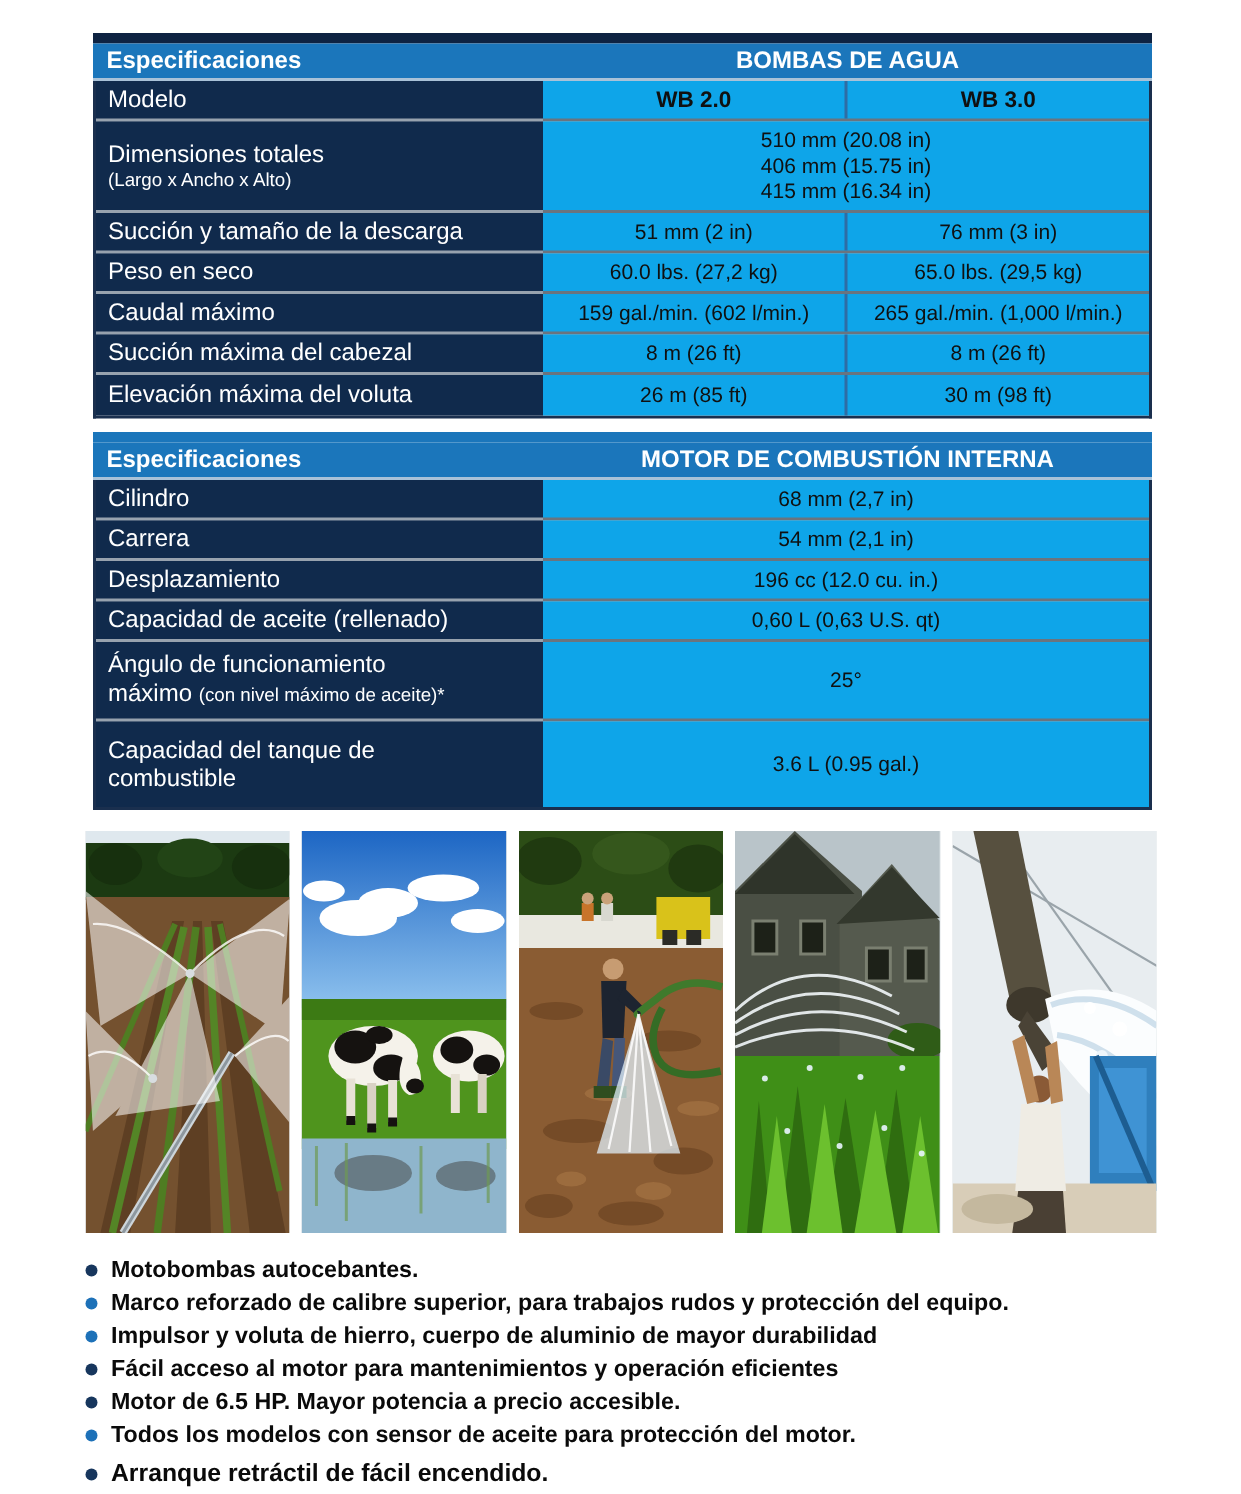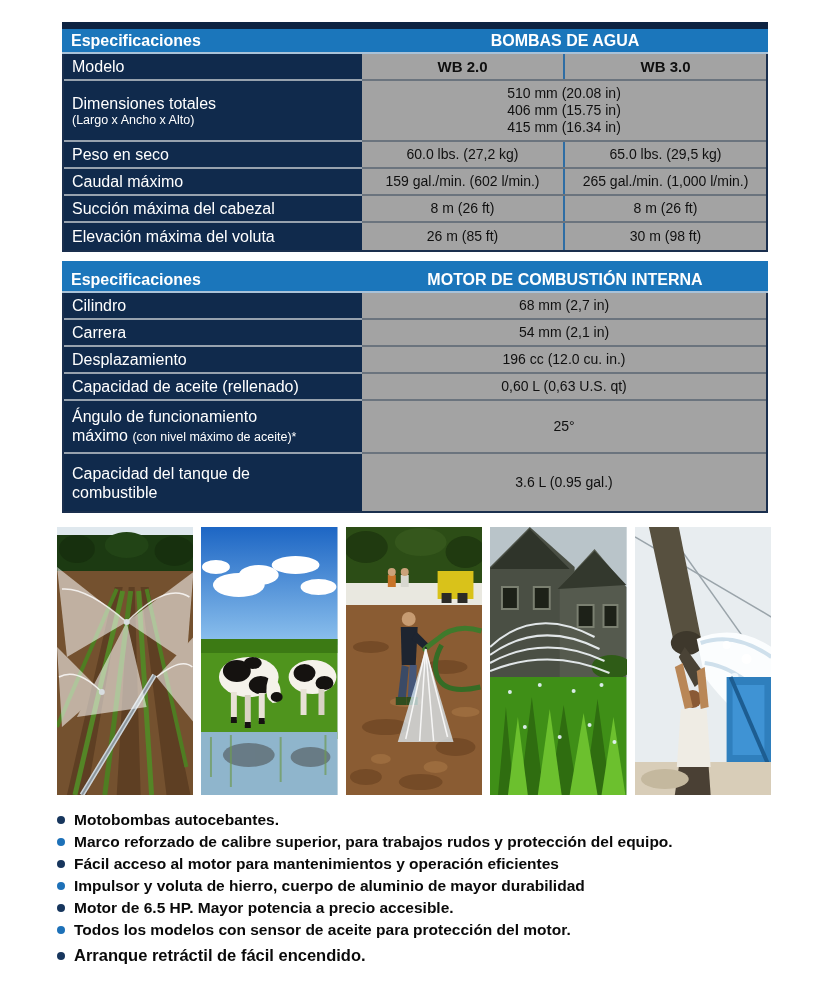--- a/index.html
+++ b/index.html
@@ -34,21 +34,21 @@
   .t-row { display:flex; }
   .t-label {
     width:298px; background:#102a4c; color:#fff; padding-left:8px;
     display:flex; flex-direction:column; justify-content:center;
     font-size:16px; border-bottom:2px solid #97a2ae; line-height:19px;
   }
   .t-row:last-child .t-label { border-bottom:none; }
   .t-label .sub { font-size:12.5px; line-height:14px; }
   .t-label .small-inline { font-size:12.5px; }
 
-  .t-vals { flex:1; display:flex; background:#a3a3a3; border-bottom:2px solid #6b747e; }
+  .t-vals { flex:1; display:flex; background:#0ea5e9; border-bottom:2px solid #6b747e; }
   .t-row:last-child .t-vals { border-bottom:none; }
   .t-val {
     flex:1; display:flex; align-items:center; justify-content:center;
     font-size:14px; color:#101010; text-align:center; line-height:17px;
   }
   .t-val.bold { font-weight:bold; font-size:15px; }
   .t-val + .t-val { border-left:2px solid #2e6da4; }
   .t-val.merged { flex-direction:column; }
 
   .row-std  { height:27px; }
@@ -102,20 +102,27 @@
       </div>
       <div class="t-vals">
         <div class="t-val merged">
           <span>510 mm (20.08 in)</span>
           <span>406 mm (15.75 in)</span>
           <span>415 mm (16.34 in)</span>
         </div>
       </div>
     </div>
 
+    <div class="t-row row-std">
+      <div class="t-label">Succión y tamaño de la descarga</div>
+      <div class="t-vals">
+        <div class="t-val">51 mm (2 in)</div>
+        <div class="t-val">76 mm (3 in)</div>
+      </div>
+    </div>
 
     <div class="t-row row-std">
       <div class="t-label">Peso en seco</div>
       <div class="t-vals">
         <div class="t-val">60.0 lbs. (27,2 kg)</div>
         <div class="t-val">65.0 lbs. (29,5 kg)</div>
       </div>
     </div>
 
     <div class="t-row row-std">
@@ -430,26 +437,26 @@
 <ul class="bullets">
   <li>
     <span class="dot" style="background-color: rgb(23, 54, 93);"></span>
     <span>Motobombas autocebantes.</span>
   </li>
   <li>
     <span class="dot" style="background-color: rgb(29, 113, 184);"></span>
     <span>Marco reforzado de calibre superior, para trabajos rudos y protección del equipo.</span>
   </li>
   <li>
+    <span class="dot" style="background-color: rgb(29, 113, 184);"></span>
+    <span>Impulsor y voluta de hierro, cuerpo de aluminio de mayor durabilidad</span>
+  </li>
+  <li>
     <span class="dot" style="background-color: rgb(23, 54, 93);"></span>
     <span>Fácil acceso al motor para mantenimientos y operación eficientes</span>
-  </li>
-  <li>
-    <span class="dot" style="background-color: rgb(29, 113, 184);"></span>
-    <span>Impulsor y voluta de hierro, cuerpo de aluminio de mayor durabilidad</span>
   </li>
   <li>
     <span class="dot" style="background-color: rgb(23, 54, 93);"></span>
     <span>Motor de 6.5 HP. Mayor potencia a precio accesible.</span>
   </li>
   <li>
     <span class="dot" style="background-color: rgb(29, 113, 184);"></span>
     <span>Todos los modelos con sensor de aceite para protección del motor.</span>
   </li>
   <li class="gap-top">

